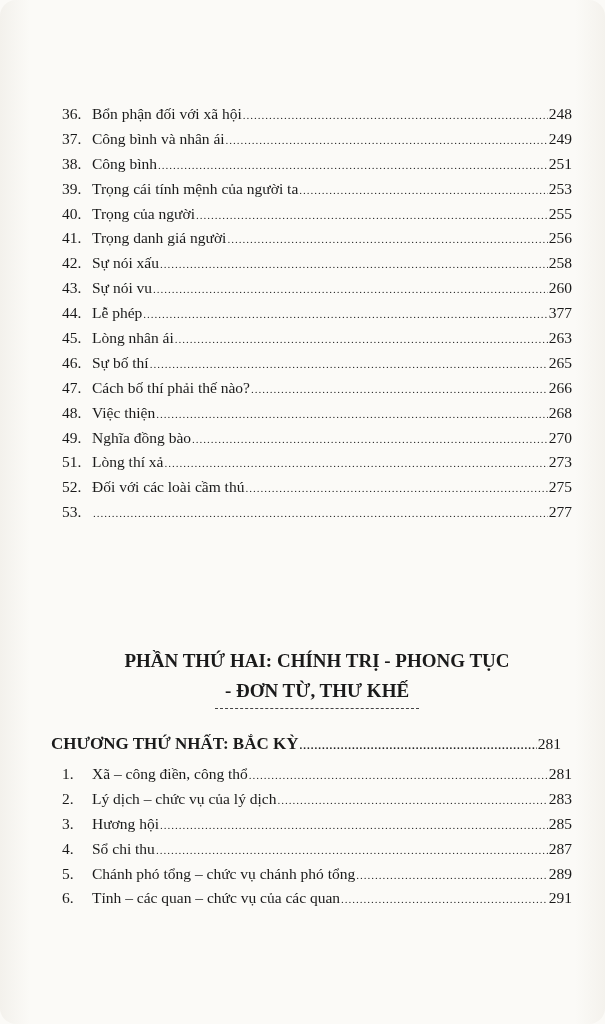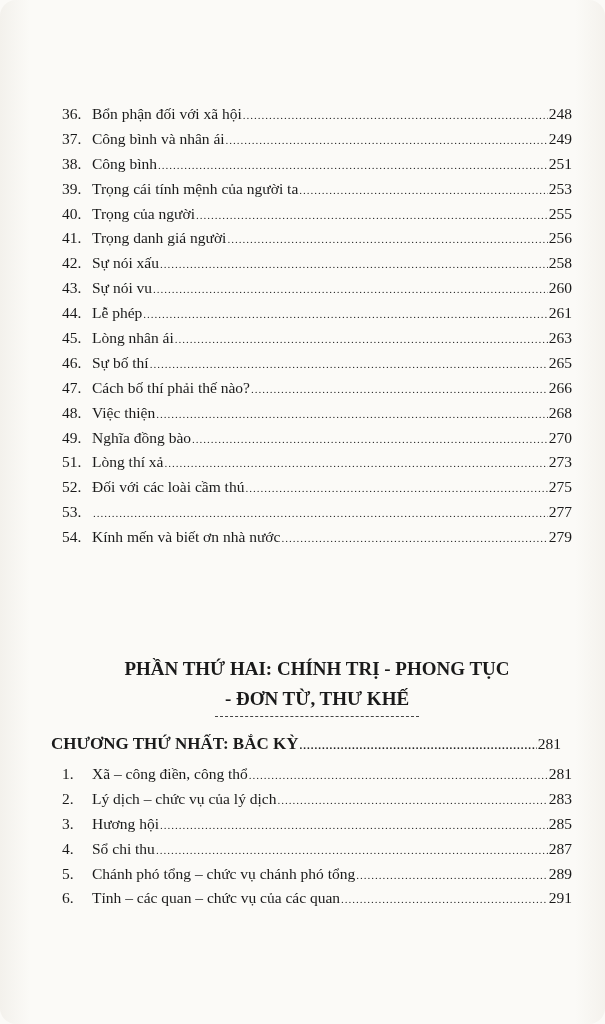--- a/index.html
+++ b/index.html
@@ -70,21 +70,21 @@
     <div class="row">
         <span class="num">43.</span>
         <span class="title">Sự nói vu</span>
         <span class="dots"></span>
         <span class="page-no">260</span>
       </div>
     <div class="row">
         <span class="num">44.</span>
         <span class="title">Lễ phép</span>
         <span class="dots"></span>
-        <span class="page-no">261</span>
+        <span class="page-no">377</span>
       </div>
     <div class="row">
         <span class="num">45.</span>
         <span class="title">Lòng nhân ái</span>
         <span class="dots"></span>
         <span class="page-no">263</span>
       </div>
     <div class="row">
         <span class="num">46.</span>
         <span class="title">Sự bố thí</span>
@@ -119,29 +119,23 @@
         <span class="num">52.</span>
         <span class="title">Đối với các loài cầm thú</span>
         <span class="dots"></span>
         <span class="page-no">275</span>
       </div>
     <div class="row">
         <span class="num">53.</span>
         <span class="dots"></span>
         <span class="page-no">277</span>
       </div>
-    <div class="row">
-        <span class="num">54.</span>
-        <span class="title">Kính mến và biết ơn nhà nước</span>
-        <span class="dots"></span>
-        <span class="page-no">279</span>
-      </div>
   </div>
 
-  <div class="part" style="top:646px;margin-top:8px;">
+  <div class="part" style="top:646px;">
     <div>PHẦN THỨ HAI: CHÍNH TRỊ - PHONG TỤC</div>
     <div><span class="line2">- ĐƠN TỪ, THƯ KHẾ</span></div>
   </div>
 
   <div class="chapter" style="top:732px;">
     <div class="row" style="font-size:17px;">
       <span class="title">CHƯƠNG THỨ NHẤT: BẮC KỲ</span>
       <span class="dots"></span>
       <span class="page-no">281</span>
     </div>

